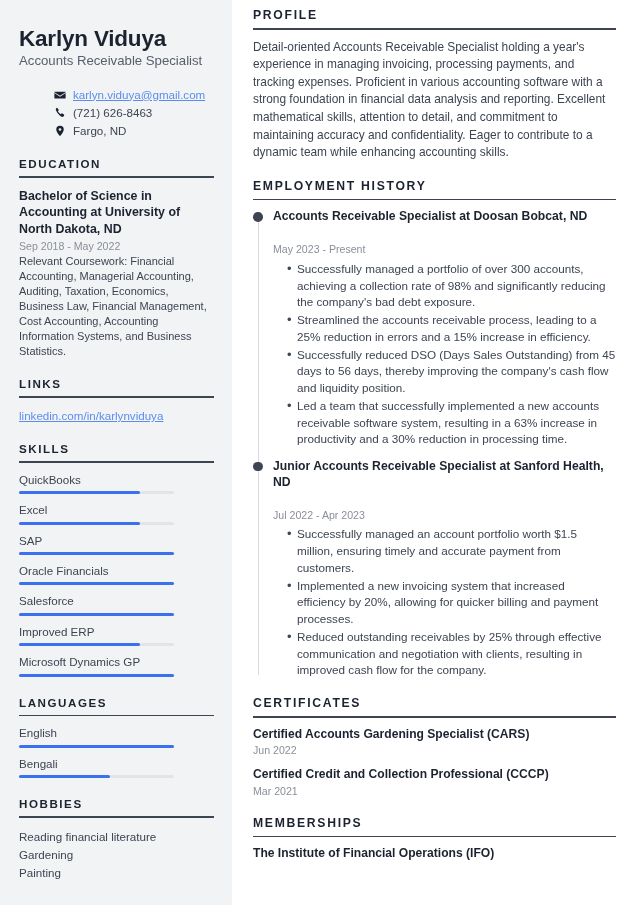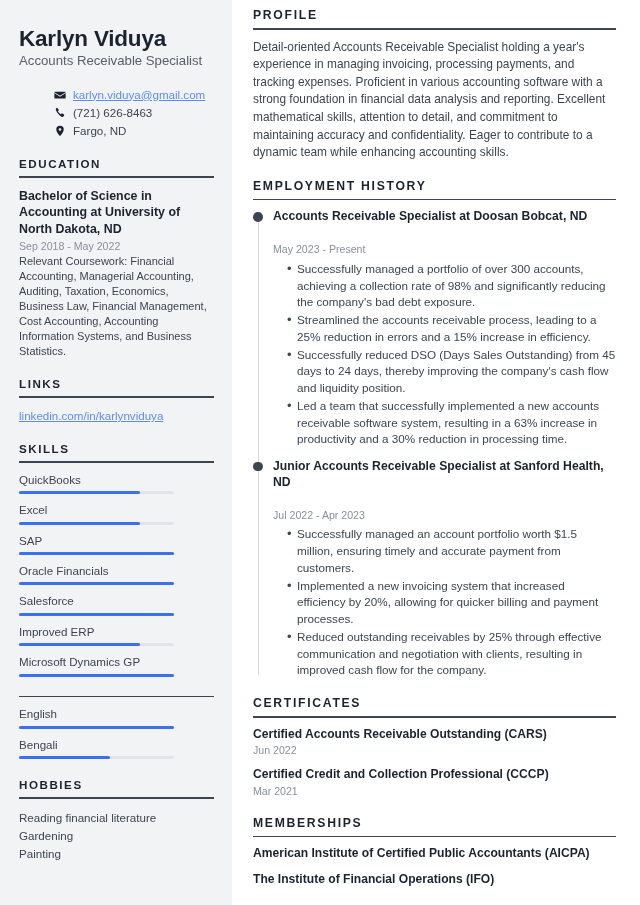--- a/index.html
+++ b/index.html
@@ -351,20 +351,21 @@
         <div class="bar-item">
           <div class="bar-label">Microsoft Dynamics GP</div>
           <div class="bar-track">
             <div class="bar-fill" style="width: 100%;"></div>
           </div>
         </div>
       </div>
     </section>
 
     <section class="sb-section">
+      <div class="sb-heading">LANGUAGES</div>
       <div class="sb-rule"></div>
       <div>
         <div class="bar-item">
           <div class="bar-label">English</div>
           <div class="bar-track">
             <div class="bar-fill" style="width: 100%;"></div>
           </div>
         </div>
         <div class="bar-item">
           <div class="bar-label">Bengali</div>
@@ -400,21 +401,21 @@
       <div class="mn-rule"></div>
       <div class="timeline">
 
         <div class="tl-entry">
           <span class="tl-dot"></span>
           <div class="tl-title">Accounts Receivable Specialist at Doosan Bobcat, ND</div>
           <div class="tl-date">May 2023 - Present</div>
           <ul class="tl-bullets">
             <li>Successfully managed a portfolio of over 300 accounts, achieving a collection rate of 98% and significantly reducing the company's bad debt exposure.</li>
             <li>Streamlined the accounts receivable process, leading to a 25% reduction in errors and a 15% increase in efficiency.</li>
-            <li>Successfully reduced DSO (Days Sales Outstanding) from 45 days to 24 days, thereby improving the company's cash flow and liquidity position.</li>
+            <li>Successfully reduced DSO (Days Sales Outstanding) from 45 days to 56 days, thereby improving the company's cash flow and liquidity position.</li>
             <li>Led a team that successfully implemented a new accounts receivable software system, resulting in a 63% increase in productivity and a 30% reduction in processing time.</li>
           </ul>
         </div>
 
         <div class="tl-entry">
           <span class="tl-dot"></span>
           <div class="tl-title">Junior Accounts Receivable Specialist at Sanford Health, ND</div>
           <div class="tl-date">Jul 2022 - Apr 2023</div>
           <ul class="tl-bullets">
             <li>Successfully managed an account portfolio worth $1.5 million, ensuring timely and accurate payment from customers.</li>
@@ -423,31 +424,30 @@
           </ul>
         </div>
 
       </div>
     </section>
 
     <section class="mn-section">
       <div class="mn-heading">CERTIFICATES</div>
       <div class="mn-rule"></div>
       <div class="cert-item">
-        <div class="cert-name">Certified Accounts Receivable Outstanding (CARS)</div>
+        <div class="cert-name">Certified Accounts Gardening Specialist (CARS)</div>
         <div class="cert-date">Jun 2022</div>
       </div>
       <div class="cert-item">
         <div class="cert-name">Certified Credit and Collection Professional (CCCP)</div>
         <div class="cert-date">Mar 2021</div>
       </div>
     </section>
 
     <section class="mn-section">
       <div class="mn-heading">MEMBERSHIPS</div>
       <div class="mn-rule"></div>
-      <div class="mem-item">American Institute of Certified Public Accountants (AICPA)</div>
       <div class="mem-item">The Institute of Financial Operations (IFO)</div>
     </section>
 
   </main>
 
 </div>
 
 </body></html>

